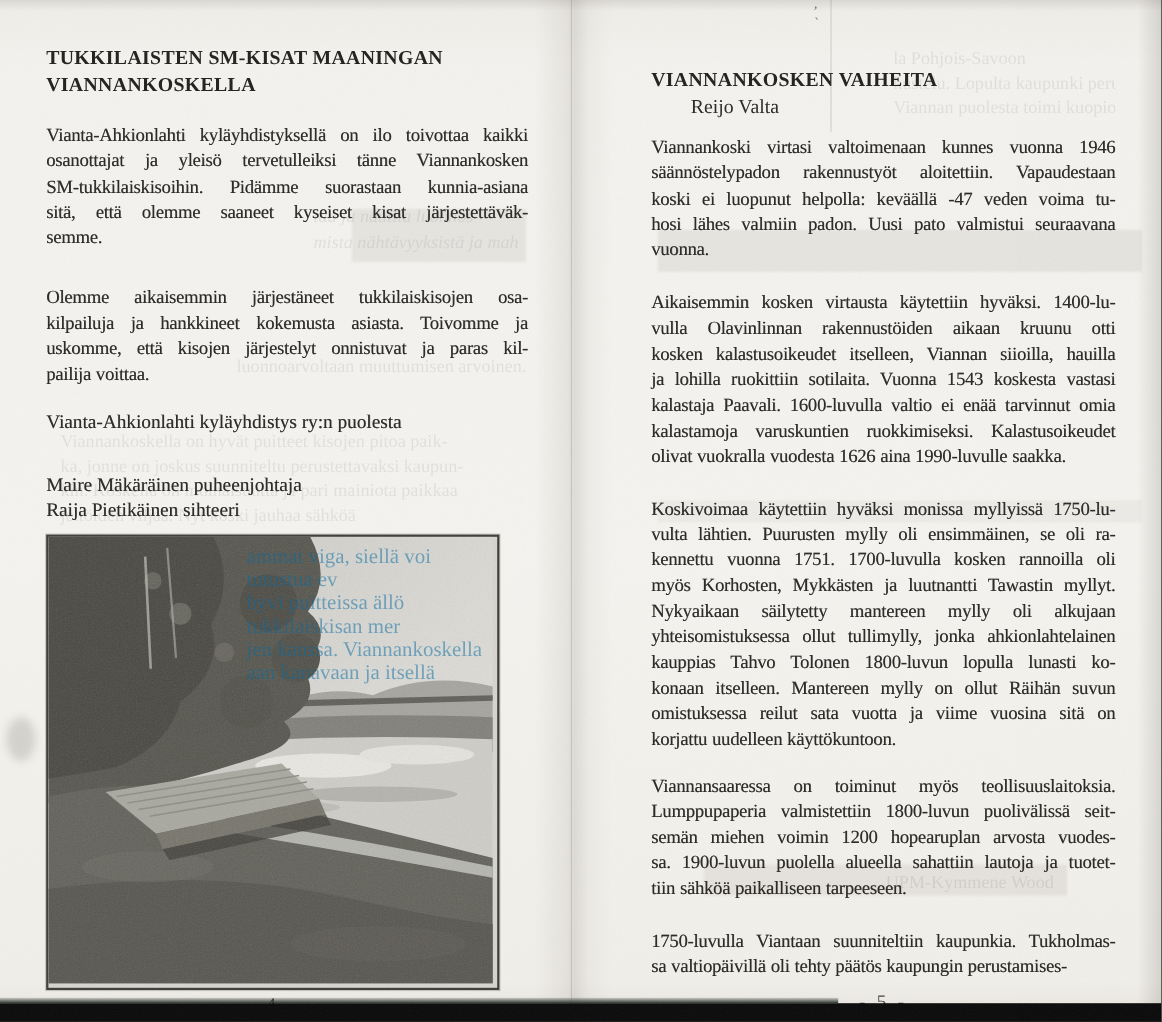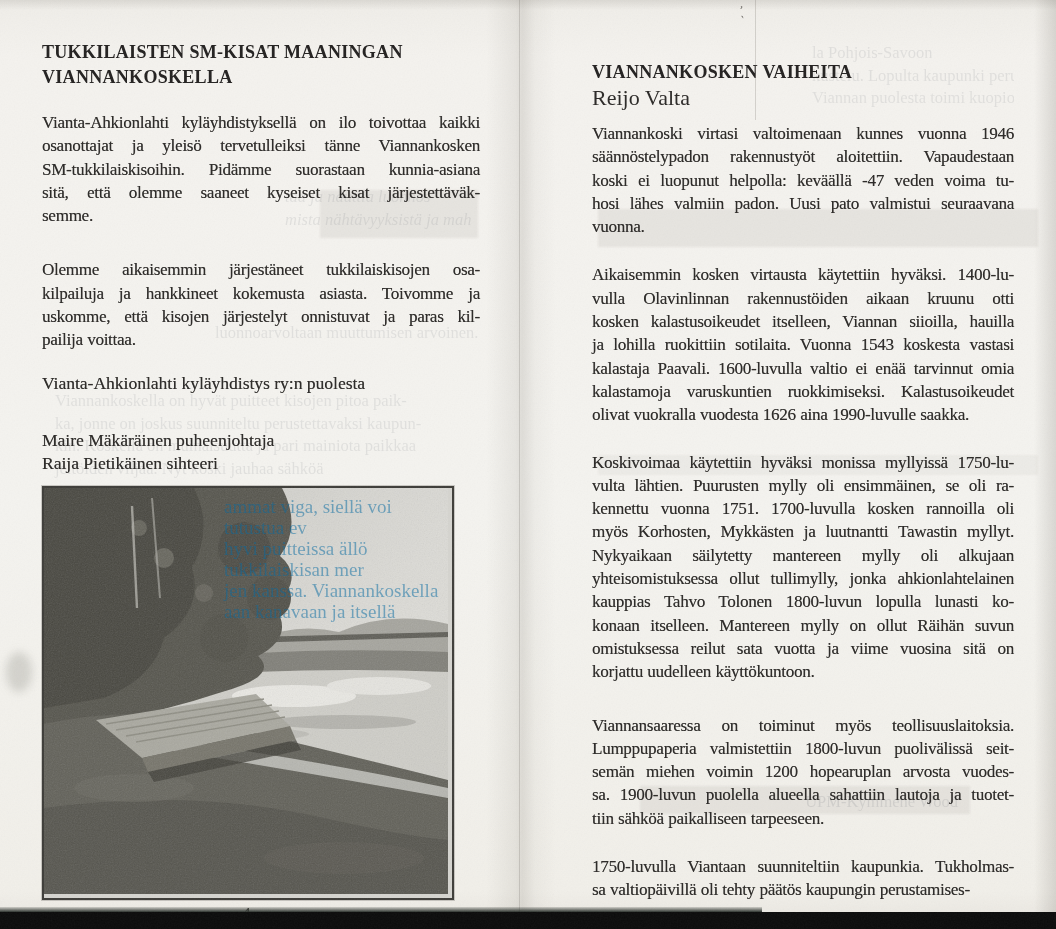--- a/index.html
+++ b/index.html
@@ -10,21 +10,21 @@
     color:#2b2927;
   }
   
   .page{position:absolute;top:0;}
   .left-page{left:42px;width:438px;padding-top:40px;}
   .right-page{left:592px;width:422px;padding-top:60px;}
   .title{
     font-weight:700;font-size:18px;line-height:25px;letter-spacing:.3px;
     white-space:pre-line;color:#232120;
   }
-  .author{font-size:22px;line-height:23px;margin-top:1px;}
+  .author{font-size:18px;line-height:23px;margin-top:1px;margin-left:36px;}
   .para{font-size:17px;line-height:23.3px;letter-spacing:-.25px;word-spacing:.4px;
         text-shadow:.25px 0 0 rgba(43,41,39,.55);}
   .tline{text-align:justify;text-align-last:justify;}
   .tline-last{text-align-last:left;}
   .plain{font-size:17.5px;line-height:23.3px;white-space:pre-line;
          text-shadow:.25px 0 0 rgba(43,41,39,.55);}
   .pagenum{text-align:center;font-size:17.5px;letter-spacing:3px;color:#413f3b;}
   .left-page .pagenum{width:412px;margin-top:3px;}
   .right-page .pagenum{margin-top:9px;}
   
@@ -192,21 +192,21 @@
         <div class="tline">vulta lähtien. Puurusten mylly oli ensimmäinen, se oli ra-</div>
         <div class="tline">kennettu vuonna 1751. 1700-luvulla kosken rannoilla oli</div>
         <div class="tline">myös Korhosten, Mykkästen ja luutnantti Tawastin myllyt.</div>
         <div class="tline">Nykyaikaan säilytetty mantereen mylly oli alkujaan</div>
         <div class="tline">yhteisomistuksessa ollut tullimylly, jonka ahkionlahtelainen</div>
         <div class="tline">kauppias Tahvo Tolonen 1800-luvun lopulla lunasti ko-</div>
         <div class="tline">konaan itselleen. Mantereen mylly on ollut Räihän suvun</div>
         <div class="tline">omistuksessa reilut sata vuotta ja viime vuosina sitä on</div>
         <div class="tline tline-last">korjattu uudelleen käyttökuntoon.</div>
       </div>
-    <div class="para" style="margin-top:30px;">
+    <div class="para" style="margin-top:19px;">
         <div class="tline">Viannansaaressa on toiminut myös teollisuuslaitoksia.</div>
         <div class="tline">Lumppupaperia valmistettiin 1800-luvun puolivälissä seit-</div>
         <div class="tline">semän miehen voimin 1200 hopearuplan arvosta vuodes-</div>
         <div class="tline">sa. 1900-luvun puolella alueella sahattiin lautoja ja tuotet-</div>
         <div class="tline tline-last">tiin sähköä paikalliseen tarpeeseen.</div>
       </div>
     <div class="para" style="margin-top:25px;">
         <div class="tline">1750-luvulla Viantaan suunniteltiin kaupunkia. Tukholmas-</div>
         <div class="tline tline-last">sa valtiopäivillä oli tehty päätös kaupungin perustamises-</div>
       </div>

